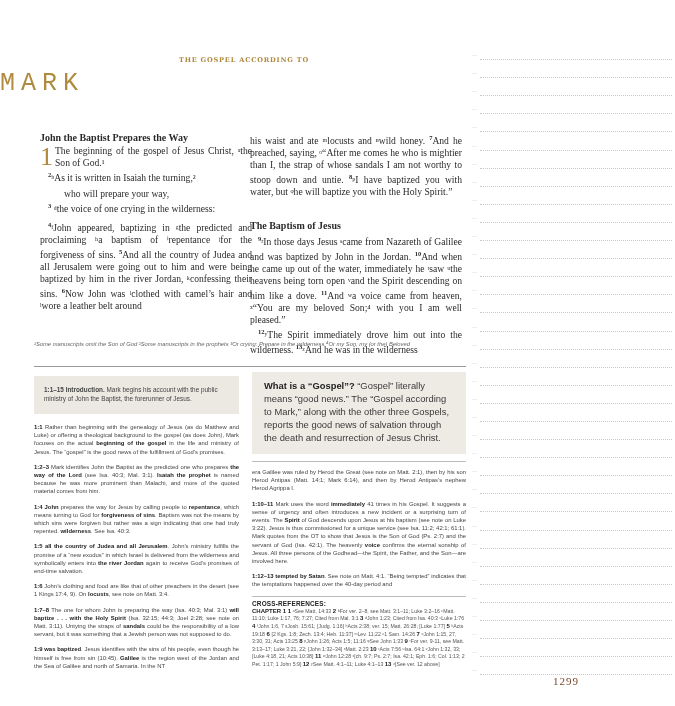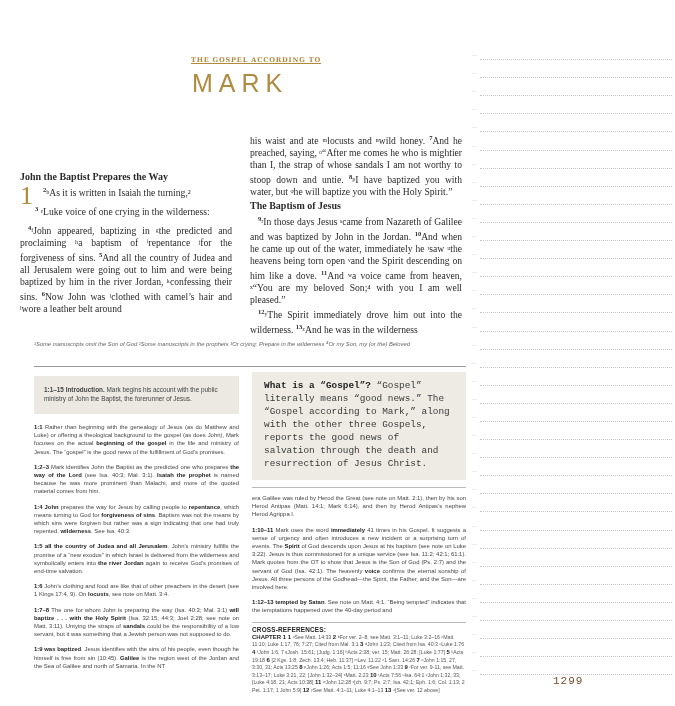--- a/index.html
+++ b/index.html
@@ -1,34 +1,33 @@
 <!DOCTYPE html>
 <html><head>
 <meta charset="utf-8">
 <style>
   html, body { margin:0; padding:0; }
   body {
     width:675px; height:706px; background:#ffffff; position:relative; overflow:hidden;
     font-family:"Liberation Serif", serif; color:#2a2a2a;
   }
   .kicker {
-    position:absolute; left:16px; width:480px; top:56px; text-align:center;
+    position:absolute; left:4px; width:480px; top:56px; text-align:center;
     font-family:"DejaVu Serif", serif; font-weight:bold; font-size:6.6px; letter-spacing:0.8px;
     color:#b08a3e;
-    text-decoration:underline;
   }
   .book-title {
-    position:absolute; left:0; width:480px; top:69px; text-align:center;
-    font-family:Liberation Sans, sans-serif; font-size:25px; letter-spacing:6px; color:#b08a3e;
+    position:absolute; left:0; width:480px; top:69px; 
+    font-family:Liberation Mono, monospace; font-size:25px; letter-spacing:6px; color:#b08a3e;
   }
   .col { position:absolute; top:132px; width:212px; font-size:9.6px; line-height:11.9px; }
-  .col.left { left:20px;margin-top:39px; }
+  .col.left { left:40px; }
   .col.right { left:250px; }
   .heading { font-weight:bold; font-size:10px; margin:0 0 1px 0; }
-  .heading.spaced { margin-top:2px; }
+  .heading.spaced { margin-top:22px; }
   .chapnum {
     float:left; font-size:26px; line-height:22px; color:#b08a3e; margin:1px 2px 0 0;
   }
   .para { margin:0; text-align:justify; }
   .indent { text-indent:8px; }
   .vn { font-weight:bold; font-size:6.5px; vertical-align:super; }
   .poem { margin:4px 0 4px 0; }
   .poem div { margin:0; }
   .p1 { padding-left:8px; }
   .p2 { padding-left:46px; }
@@ -42,58 +41,60 @@
     position:absolute; left:34px; width:432px; top:366px; height:1px; background:#9a9a9a;
   }
   .note-col { position:absolute; font-family:"Liberation Sans", sans-serif; font-size:5.9px; line-height:8.2px; color:#444; }
   .note-col.left { left:34px; top:376px; width:205px; }
   .note-col.right { left:252px; top:372px; width:214px; }
   .intro-box {
     background:#ece9e3; padding:9px 10px 11px 10px; margin:0 0 9px 0; font-size:6.4px; line-height:9px;
   }
   .gospel-box {
     background:#eeebe5; padding:7px 12px 10px 12px; margin:0 0 13px 0;
-    font-size:9.4px; line-height:13px; color:#3a3a3a;font-family:Liberation Mono, monospace;
+    font-size:9.4px; line-height:13px; color:#3a3a3a;
   }
   .gospel-box b { color:#222; }
   .note { margin:0 0 7px 0; text-align:justify; }
   .note b { color:#222; }
   .note .ref { font-weight:bold; color:#222; }
   .box-rule { height:1px; background:#bbb; margin:-6px 0 6px 0; }
   .xref-title { font-weight:bold; font-size:6.4px; color:#222; letter-spacing:0.2px; }
   .xref { font-size:5.2px; line-height:7.6px; color:#555; margin:0; }
   .xref b { color:#222; font-size:6px; }
   .lines { position:absolute; left:480px; top:42px; width:192px; }
   .dotline {
     height:18.1px; border-bottom:1px dotted #c8c8c8; box-sizing:border-box; position:relative;
   }
   .dotline::before {
     content:""; position:absolute; left:-8px; bottom:3px; width:5px; height:1px; background:#eee;
   }
   .page-number {
-    position:absolute; left:553px; top:675px; font-family:Liberation Mono, monospace; font-size:11px;
+    position:absolute; left:553px; top:675px; font-family:Liberation Serif, serif; font-size:11px;
     color:#7a4a2a; letter-spacing:1px;
   }
 </style>
 </head>
 <body>
 
 <div class="kicker">THE GOSPEL ACCORDING TO</div>
 <div class="book-title">MARK</div>
 
 <div class="col left">
   <div class="heading">John the Baptist Prepares the Way</div>
   <p class="para">
     <span class="chapnum">1</span>
+    <span>The beginning of the gospel of Jesus Christ, ᵃthe Son of God.¹</span>
   </p>
   <p class="para indent">
     <span class="vn">2</span><span>ᵇAs it is written in Isaiah the turning,²</span>
   </p>
   <div class="poem">
-    <div class="p1"><span class="vn">3</span> <span>ᵉLuke voice of one crying in the wilderness:</span></div>
+    <div class="p3">who will prepare your way,</div>
+    <div class="p1"><span class="vn">3</span> <span>ᵈthe voice of one crying in the wilderness:</span></div>
   </div>
   <p class="para indent">
     <span class="vn">4</span><span>ᶠJohn appeared, baptizing in ᵍthe predicted and proclaiming ʰa baptism of ⁱrepentance ʲfor the forgiveness of sins.</span>
     <span class="vn">5</span><span>And all the country of Judea and all Jerusalem were going out to him and were being baptized by him in the river Jordan, ᵏconfessing their sins.</span>
     <span class="vn">6</span><span>Now John was ˡclothed with camel’s hair and ˡwore a leather belt around</span>
   </p>
 </div>
 
 <div class="col right">
   <p class="para">

